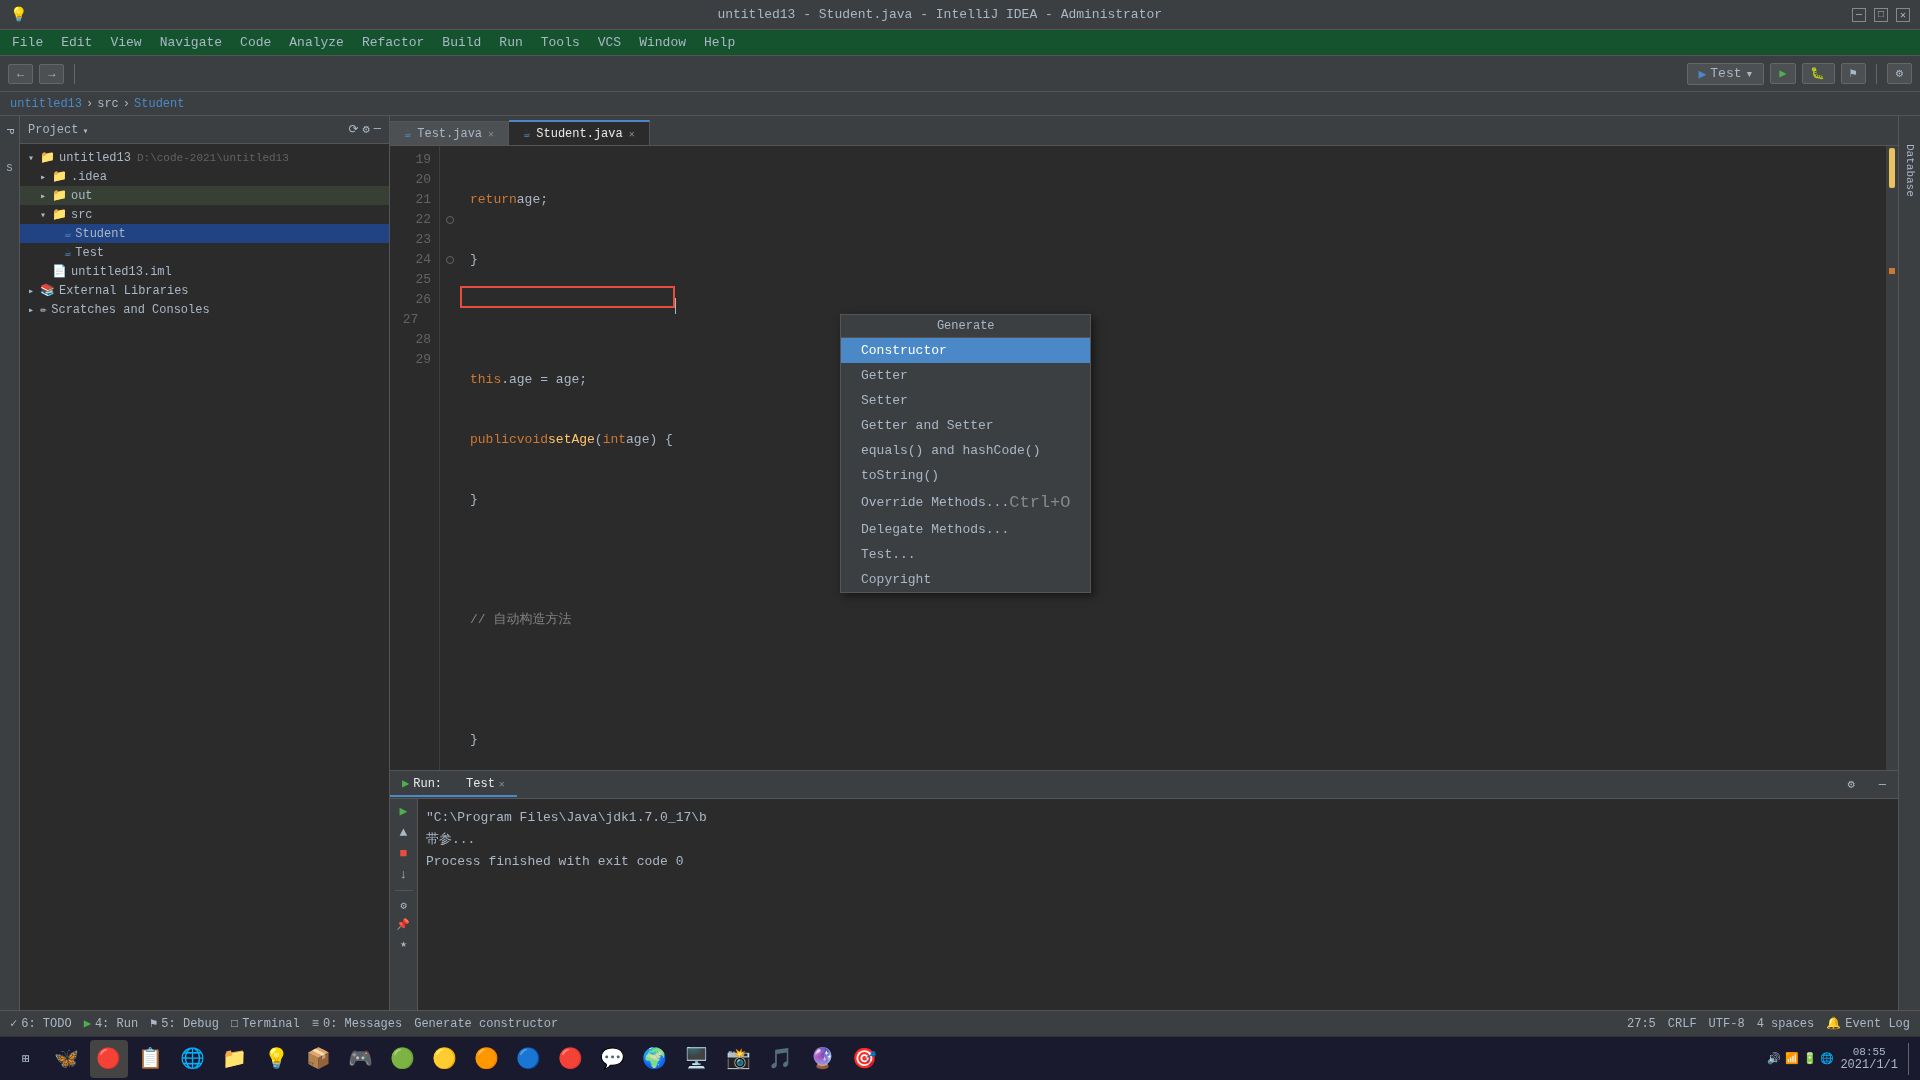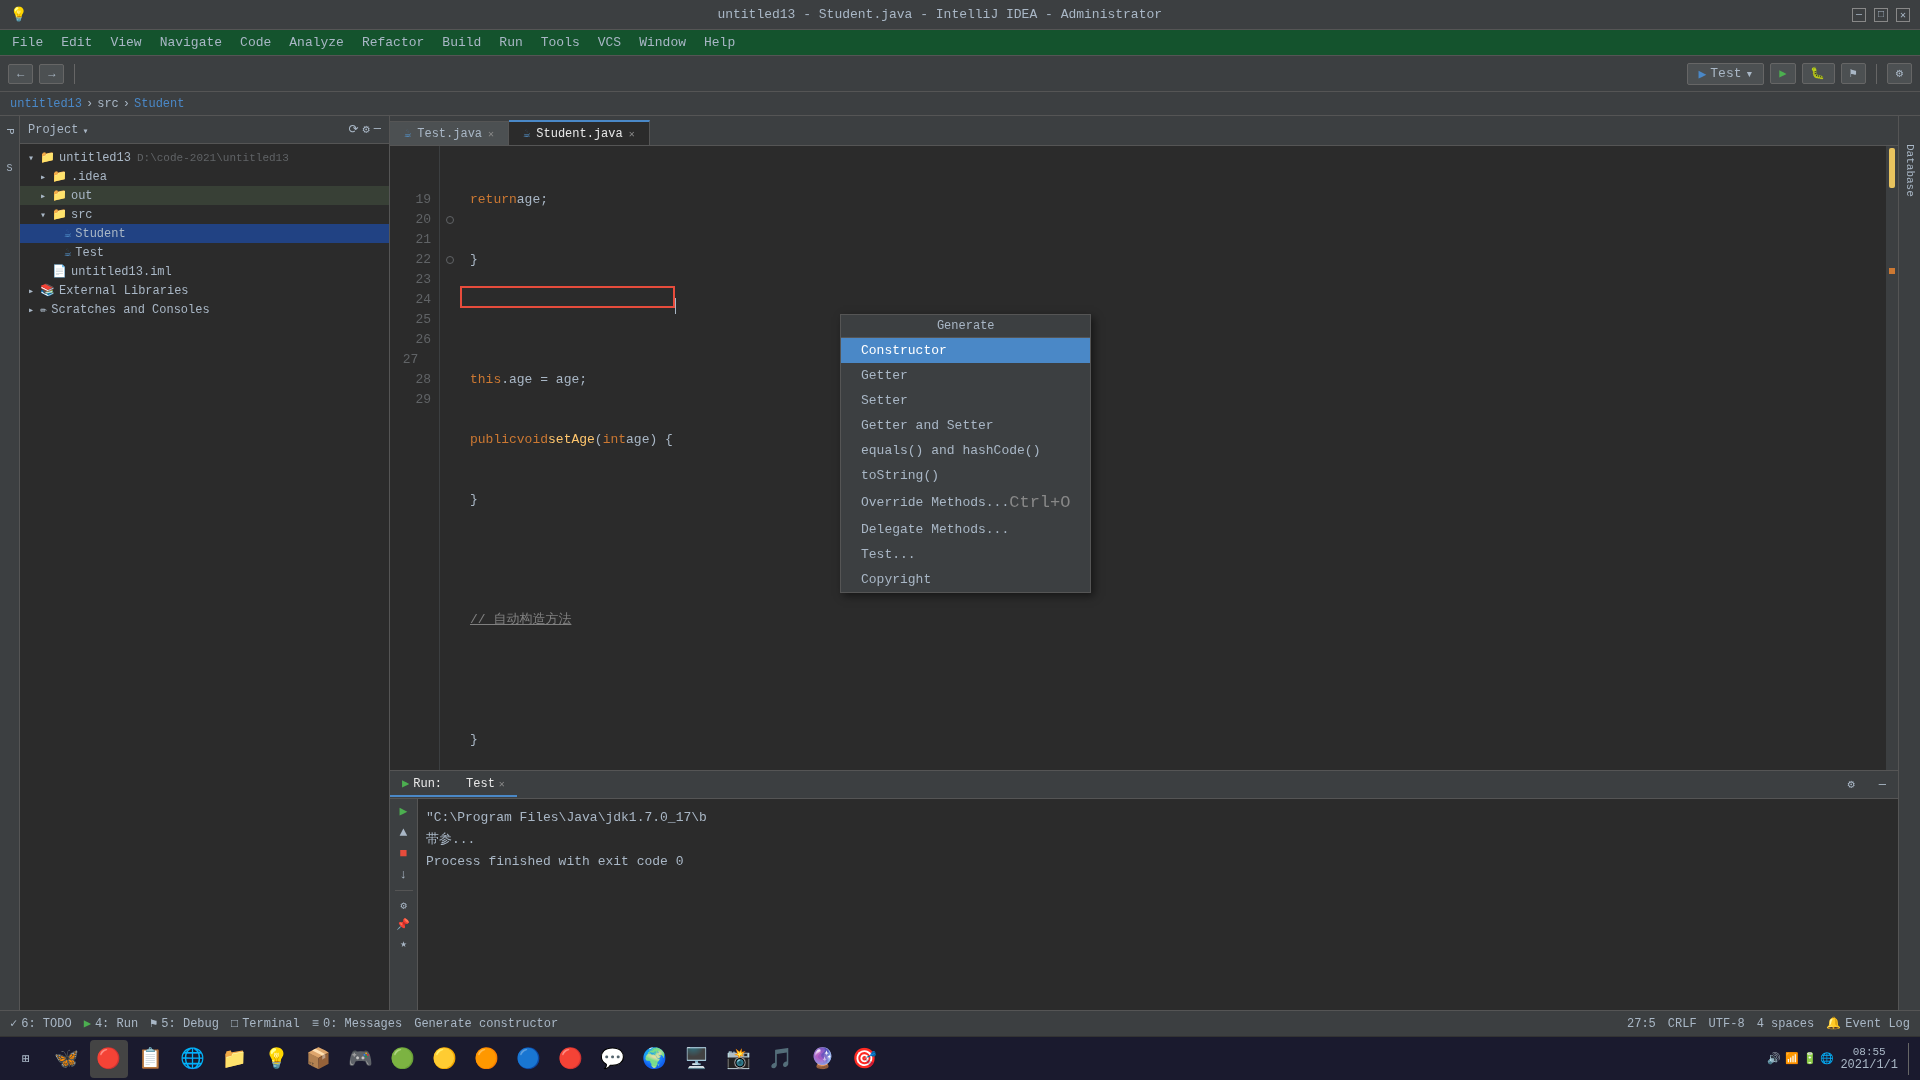--- a/index.html
+++ b/index.html
@@ -49,21 +49,21 @@
     
     .tab-bar { height: 30px; background: #3c3f41; display: flex; align-items: flex-end; border-bottom: 1px solid #555; }
     .tab { padding: 4px 14px; background: #4c5052; border-right: 1px solid #555; border-top: 1px solid #555; color: #a9b7c6; font-size: 12px; cursor: pointer; display: flex; align-items: center; gap: 6px; }
     .tab.active { background: #2b2b2b; border-top: 2px solid #4a88c7; color: #e8e8e8; }
     .tab-close { font-size: 10px; color: #888; }
     .code-line { height: 20px; display: flex; align-items: center; white-space: pre; position: relative; }
 
     
     .kw { color: #cc7832; }
     .method { color: #ffc66d; }
-    .comment { color: #808080; text-decoration: underline; }
+    .comment { color: #808080; }
     .plain { color: #a9b7c6; }
     .popup-menu { background: #3c3f41; border: 1px solid #555; min-width: 220px; box-shadow: 3px 3px 8px rgba(0,0,0,0.5); }
     .popup-title { padding: 4px 12px; color: #a9b7c6; font-size: 12px; border-bottom: 1px solid #555; background: #3c3f41; text-align: center; }
     .popup-item { padding: 5px 20px; color: #a9b7c6; font-size: 13px; cursor: pointer; display: flex; align-items: center; justify-content: space-between; }
     .popup-item.selected { background: #4a88c7; color: #ffffff; }
     .popup-shortcut { color: #888; font-size: 17px; }
 
     
     .bottom-panel { height: 240px; background: #2b2b2b; border-top: 1px solid #555; display: flex; flex-direction: column; }
     .bottom-tabs { height: 28px; background: #3c3f41; display: flex; align-items: center; border-bottom: 1px solid #555; }
@@ -243,21 +243,21 @@
         <span>Student.java</span>
         <span class="tab-close">✕</span>
       </div>
     </div>
 
     <div style="flex:1; display:flex; overflow:hidden; position:relative;">
 
       <div style="display:flex; flex:1; overflow:auto;">
 
         <div style="min-width:50px; background:#2b2b2b; padding:4px 0; text-align:right; color:#606366; font-size:13px; line-height:20px; user-select:none; border-right:1px solid #3c3f41;">
-          <div style="padding-right:8px;margin-top:40px;">19</div>
+          <div style="padding-right:8px;">19</div>
           <div style="padding-right:8px;">20</div>
           <div style="padding-right:8px;">21</div>
           <div style="padding-right:8px;">22</div>
           <div style="padding-right:8px;">23</div>
           <div style="padding-right:8px;">24</div>
           <div style="padding-right:8px;">25</div>
           <div style="padding-right:8px;">26</div>
           <div style="padding-right:8px;text-align:center;">27</div>
           <div style="padding-right:8px;">28</div>
           <div style="padding-right:8px;">29</div>

